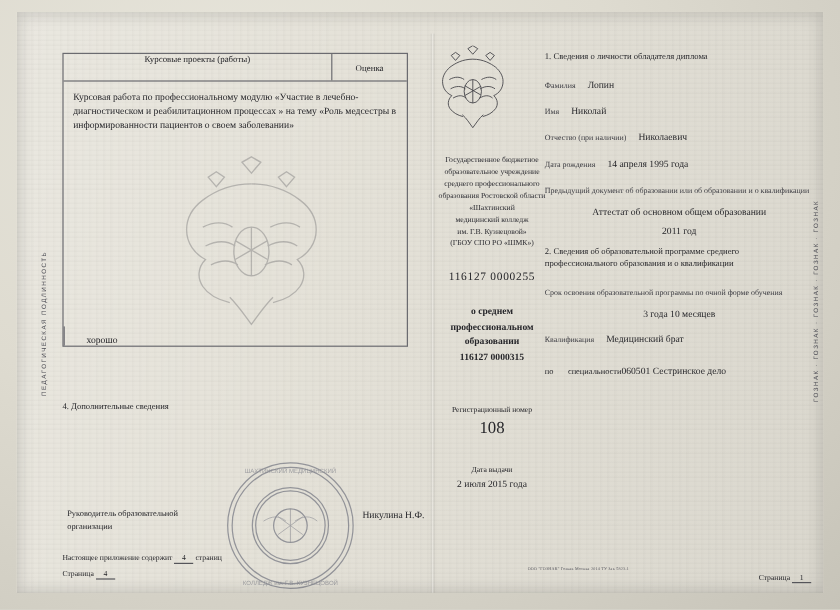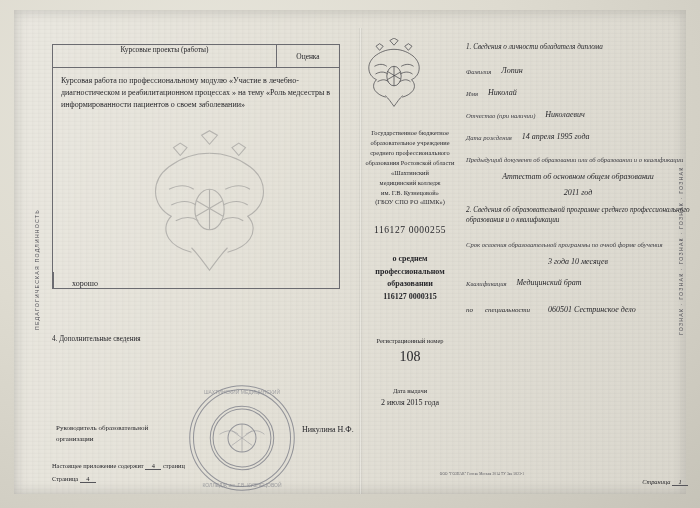--- a/index.html
+++ b/index.html
@@ -83,21 +83,21 @@
   .eagle-wm{
     position:absolute;left:108px;top:95px;width:135px;height:160px;opacity:0.30;
   }
   
   .stamp{
     position:absolute;left:152px;top:352px;width:112px;height:112px;opacity:0.55;
   }
 
   
   .rp-left{position:absolute;left:0px;top:0px;width:96px;height:460px;}
-  .rp-right{position:absolute;left:104px;top:0px;width:224px;height:460px;font-style:italic;}
+  .rp-right{position:absolute;left:92px;top:0px;width:224px;height:460px;}
   .rf-title{
     text-align:center;font-size:7.6px;font-weight:bold;letter-spacing:0.6px;line-height:1.45;
     margin-top:12px;color:#2a2a30;
   }
   .eagle-small{
     margin:8px auto 0 auto;width:64px;height:72px;opacity:0.88;
   }
   .org-block{
     margin-top:14px;font-size:6.4px;line-height:1.55;text-align:center;color:#2b2b31;
   }
@@ -128,21 +128,21 @@
   .field{
     display:flex;align-items:flex-end;margin-top:13px;
   }
   .f-lbl{font-size:6.6px;color:#3a3a40;white-space:nowrap;}
   .f-val{font-size:8px;margin-left:10px;}
   .f-center{text-align:center;font-size:8px;margin-top:7px;}
   .note{font-size:6.6px;line-height:1.5;margin-top:14px;color:#3a3a40;}
   .sec2{font-size:7.2px;line-height:1.5;margin-top:8px;}
   .qual-row{display:flex;align-items:flex-end;margin-top:12px;}
   .spec-row{display:flex;align-items:flex-end;margin-top:18px;font-size:7px;}
-  .spec-row .sv{font-size:8px;margin-left:18px;}
+  .spec-row .sv{font-size:8px;margin-left:0;}
   .rpage{
     position:absolute;right:2px;bottom:4px;font-size:6.4px;
   }
   .microprint{
     position:absolute;left:368px;top:462px;width:200px;text-align:center;
     font-size:3.4px;color:#55555c;letter-spacing:0.2px;
   }
 </style>
 </head>
 <body>

